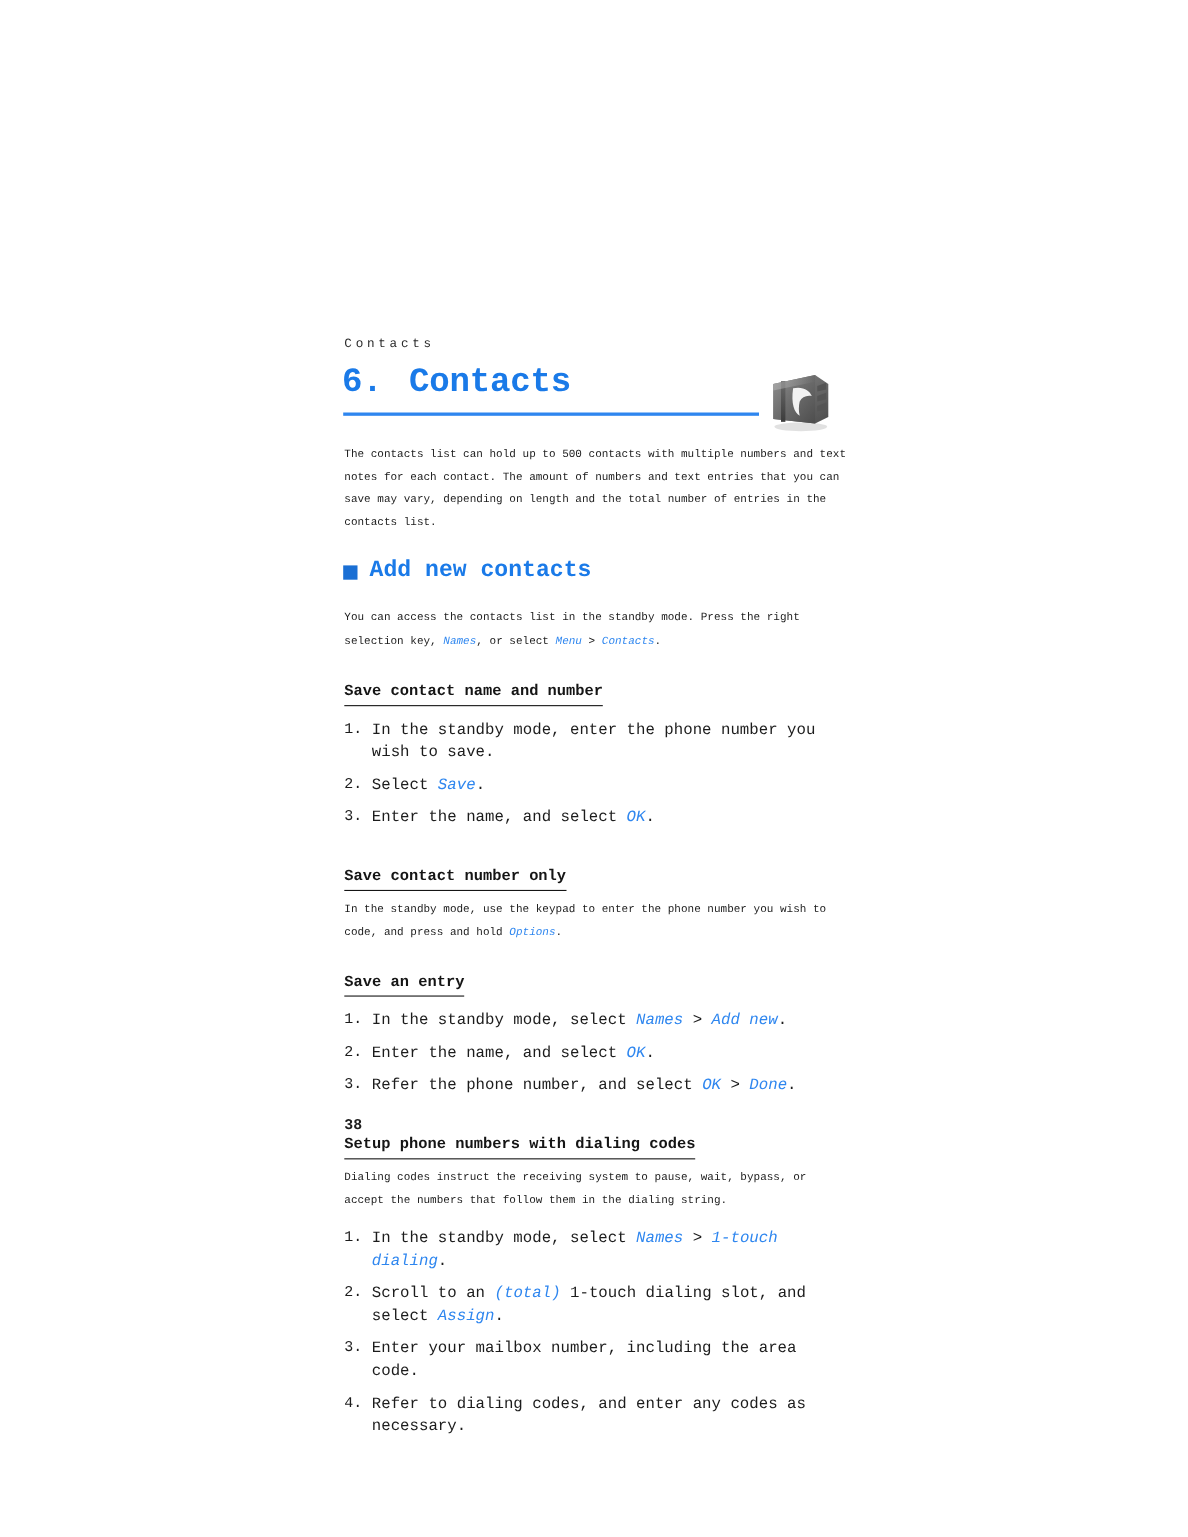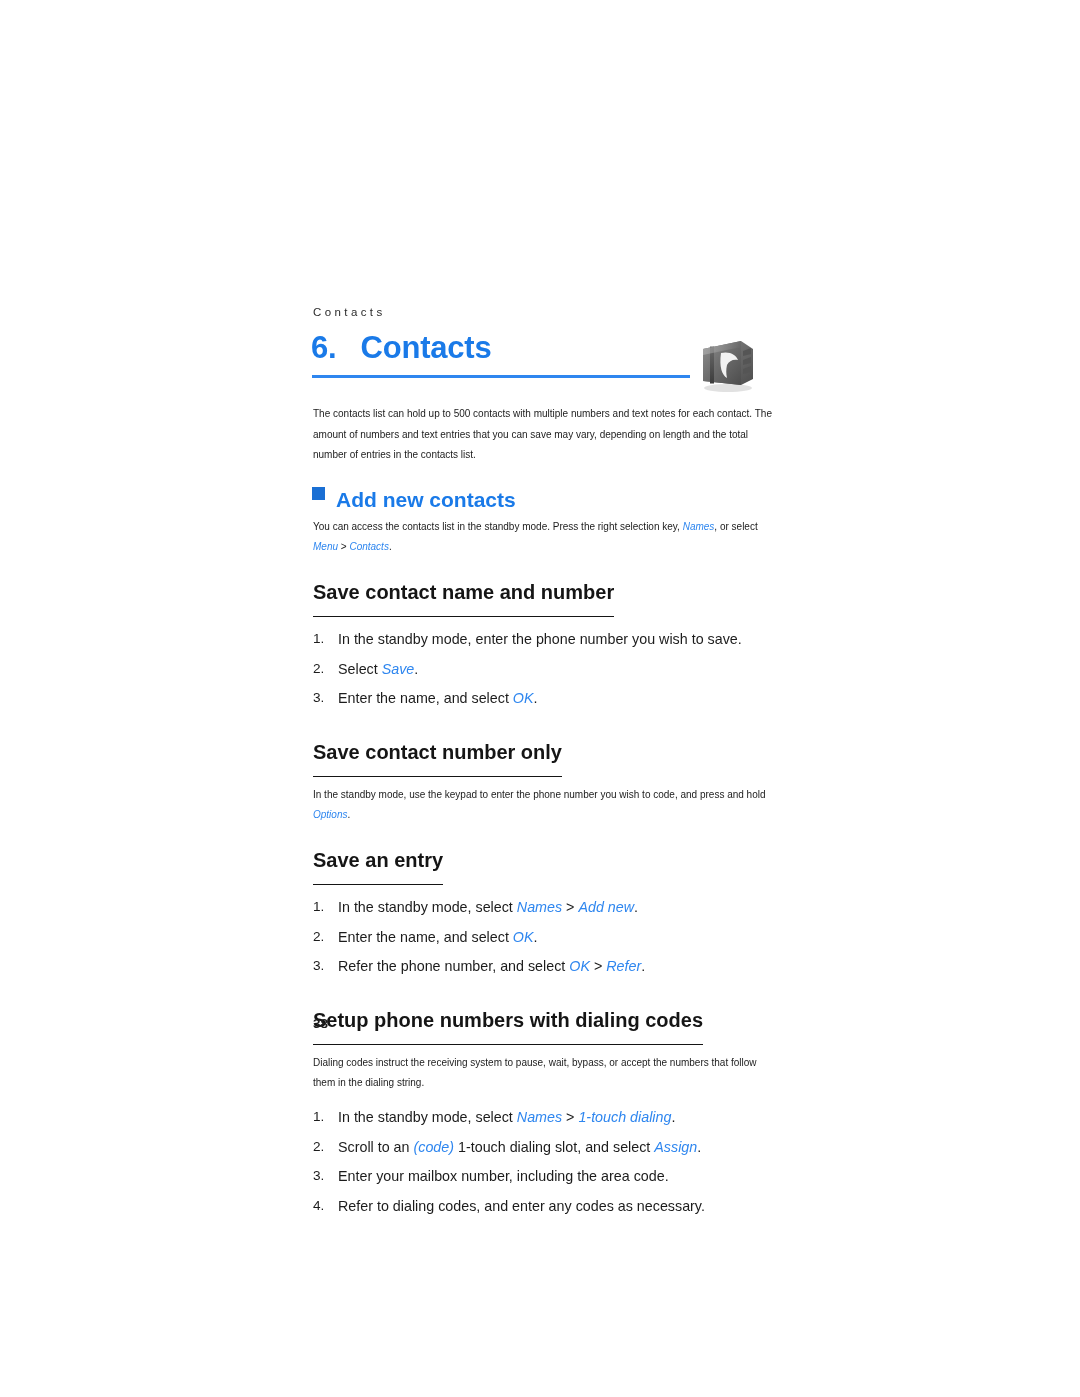--- a/index.html
+++ b/index.html
@@ -15,20 +15,21 @@
     color: #1a1a1a;
     -webkit-font-smoothing: antialiased;
   }
 
   .page {
     position: absolute;
     left: 0; top: 0;
     width: 952px;
     height: 1397px;
     overflow: hidden;
+    font-family: Liberation Mono, monospace;
   }
 
   
   .running-head {
     position: absolute;
     left: 313px;
     top: 306px;
     font-size: 11.5px;
     letter-spacing: 3.4px;
     color: #2b2b2b;
@@ -77,45 +78,46 @@
   p.body {
     margin: 0;
     font-size: 10px;
     line-height: 20.6px;
     color: #1c1c1c;
     text-align: left;
   }
 
   
   .sec-head {
-    margin: 21px 0 4px -1px;
+    margin: 21px 0 20px -1px;
     font-size: 21px;
     font-weight: bold;
     color: #1a7ae8;
     display: flex;
+    align-items: center;
     line-height: 26px;
   }
   .sec-head .sq {
     display: inline-block;
     width: 13px;
     height: 13px;
     background: #1a6fd4;
     margin-right: 11px;
     flex: 0 0 auto;
   }
 
   
   .sub-head {
     margin: 24px 0 8px 0;
-    font-size: 20px;
+    font-size: 14px;
     font-weight: bold;
     color: #151515;
     display: inline-block;
     border-bottom: 1.6px solid #151515;
-    padding-bottom: 13px;
+    padding-bottom: 1px;
     line-height: 21px;
   }
   .sub-head-wrap { line-height: 0; }
 
   
   ol.steps {
     margin: 4px 0 0 0;
     padding: 0;
     list-style: none;
   }
@@ -221,30 +223,30 @@
       <div class="sub-head">Save contact number only</div>
     </div>
     <p class="body"><span>In the standby mode, use the keypad to enter the phone number you wish to code, and press and hold </span><i class="ui">Options</i><span>.</span></p>
 
     <div class="sub-head-wrap">
       <div class="sub-head">Save an entry</div>
     </div>
     <ol class="steps">
       <li><span class="marker">1.</span><span>In the standby mode, select </span><i class="ui">Names</i><span> &gt; </span><i class="ui">Add new</i><span>.</span></li>
       <li><span class="marker">2.</span><span>Enter the name, and select </span><i class="ui">OK</i><span>.</span><i class="ui"></i><span></span></li>
-      <li><span class="marker">3.</span><span>Refer the phone number, and select </span><i class="ui">OK</i><span> &gt; </span><i class="ui">Refer</i><span>.</span></li>
+      <li><span class="marker">3.</span><span>Refer the phone number, and select </span><i class="ui">OK</i><span> &gt; </span><i class="ui">Done</i><span>.</span></li>
     </ol>
 
     <div class="sub-head-wrap">
       <div class="sub-head">Setup phone numbers with dialing codes</div>
     </div>
     <p class="body">Dialing codes instruct the receiving system to pause, wait, bypass, or accept the numbers that follow them in the dialing string.</p>
     <ol class="steps" style="margin-top:13px;">
       <li><span class="marker">1.</span><span>In the standby mode, select </span><i class="ui">Names</i><span> &gt; </span><i class="ui">1-touch dialing</i><span>.</span></li>
-      <li><span class="marker">2.</span><span>Scroll to an </span><i class="ui">(code)</i><span> 1-touch dialing slot, and select </span><i class="ui">Assign</i><span>.</span></li>
+      <li><span class="marker">2.</span><span>Scroll to an </span><i class="ui">(total)</i><span> 1-touch dialing slot, and select </span><i class="ui">Assign</i><span>.</span></li>
       <li><span class="marker">3.</span><span>Enter your mailbox number, including the area code.</span></li>
       <li><span class="marker">4.</span><span>Refer to dialing codes, and enter any codes as necessary.</span>
       </li>
     </ol>
 
   </div>
 
   <div class="page-number">38</div>
 
 </div>

